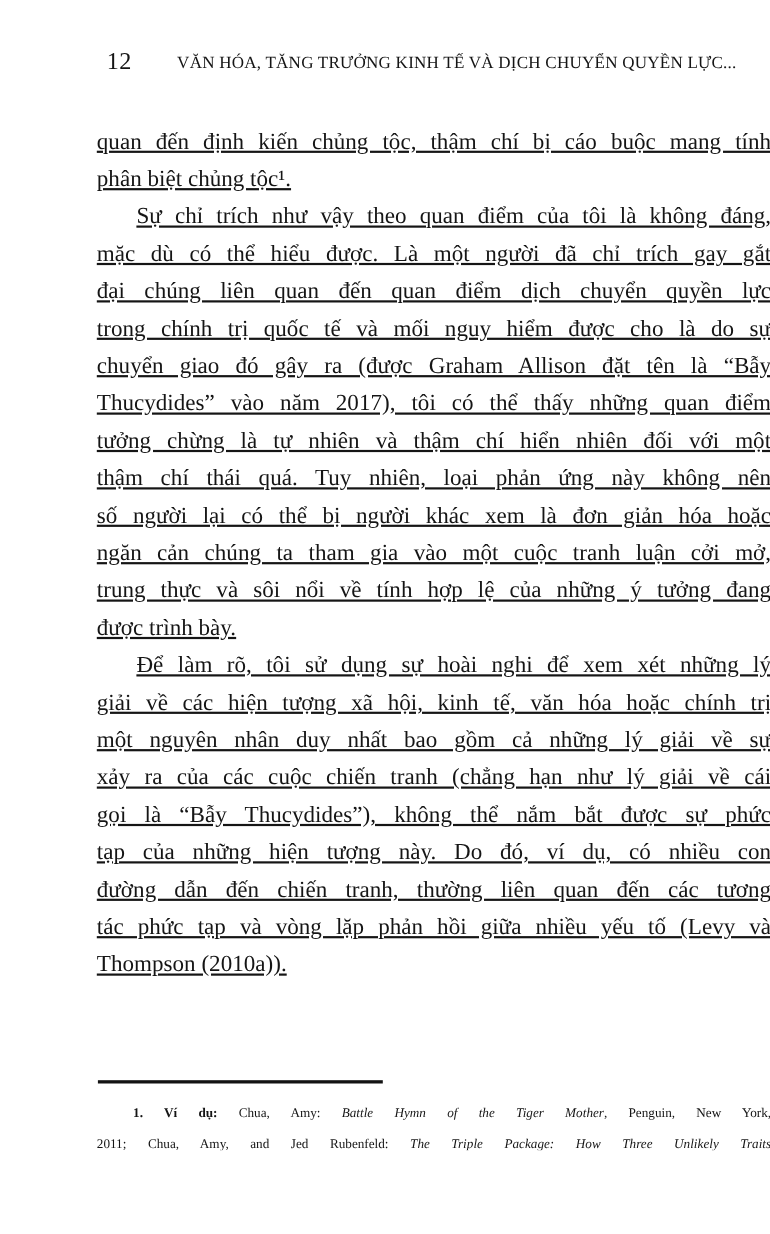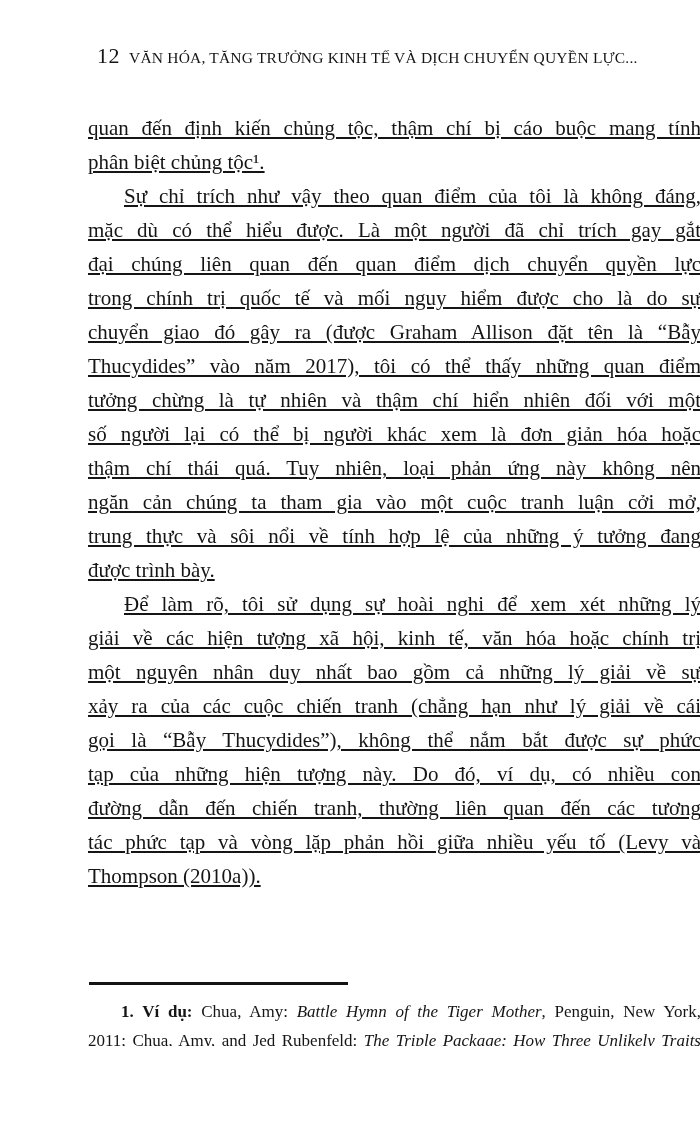--- a/index.html
+++ b/index.html
@@ -15,21 +15,21 @@
   }
   
   .pagenum {
     position: absolute;
     left: 56px; top: 43px;
     font-size: 22px;
     letter-spacing: 0.5px;
   }
   .htitle {
     position: absolute;
-    left: 88px; top: 49px;
+    left: 120px; top: 49px;
     font-size: 15.5px;
     letter-spacing: 0.2px;
     white-space: nowrap;
     text-align: right;
   }
   
   .bodytext {
     position: absolute;
     left: 47px; top: 111px;
     width: 613px;
@@ -44,21 +44,21 @@
   .fn-rule {
     position: absolute;
     left: 48px; top: 982px;
     width: 259px; height: 3px;
     background: #131313;
   }
   .footnote {
     position: absolute;
     left: 47px; top: 997px;
     width: 613px;
-    font-size: 17px;
+    font-size: 12px;
     line-height: 29px;
   }
   .fn-line { text-align: justify; text-align-last: justify; }
   .fn-line.first { text-indent: 33px; }
   .footnote .i { font-style: italic; }
   .footnote .b { font-weight: bold; }
   
   .watermark {
     position: absolute;
     left: 352px; top: 1058px;
@@ -94,22 +94,22 @@
   <div class="bodytext">
       <div class="line">quan đến định kiến chủng tộc, thậm chí bị cáo buộc mang tính</div>
       <div class="line last">phân biệt chủng tộc¹.</div>
       <div class="line indent">Sự chỉ trích như vậy theo quan điểm của tôi là không đáng,</div>
       <div class="line">mặc dù có thể hiểu được. Là một người đã chỉ trích gay gắt</div>
       <div class="line">đại chúng liên quan đến quan điểm dịch chuyển quyền lực</div>
       <div class="line">trong chính trị quốc tế và mối nguy hiểm được cho là do sự</div>
       <div class="line">chuyển giao đó gây ra (được Graham Allison đặt tên là “Bẫy</div>
       <div class="line">Thucydides” vào năm 2017), tôi có thể thấy những quan điểm</div>
       <div class="line">tưởng chừng là tự nhiên và thậm chí hiển nhiên đối với một</div>
+      <div class="line">thậm chí thái quá. Tuy nhiên, loại phản ứng này không nên</div>
       <div class="line">số người lại có thể bị người khác xem là đơn giản hóa hoặc</div>
-      <div class="line">thậm chí thái quá. Tuy nhiên, loại phản ứng này không nên</div>
       <div class="line">ngăn cản chúng ta tham gia vào một cuộc tranh luận cởi mở,</div>
       <div class="line">trung thực và sôi nổi về tính hợp lệ của những ý tưởng đang</div>
       <div class="line last">được trình bày.</div>
       <div class="line indent">Để làm rõ, tôi sử dụng sự hoài nghi để xem xét những lý</div>
       <div class="line">giải về các hiện tượng xã hội, kinh tế, văn hóa hoặc chính trị</div>
       <div class="line">một nguyên nhân duy nhất bao gồm cả những lý giải về sự</div>
       <div class="line">xảy ra của các cuộc chiến tranh (chẳng hạn như lý giải về cái</div>
       <div class="line">gọi là “Bẫy Thucydides”), không thể nắm bắt được sự phức</div>
       <div class="line">tạp của những hiện tượng này. Do đó, ví dụ, có nhiều con</div>
       <div class="line">đường dẫn đến chiến tranh, thường liên quan đến các tương</div>

